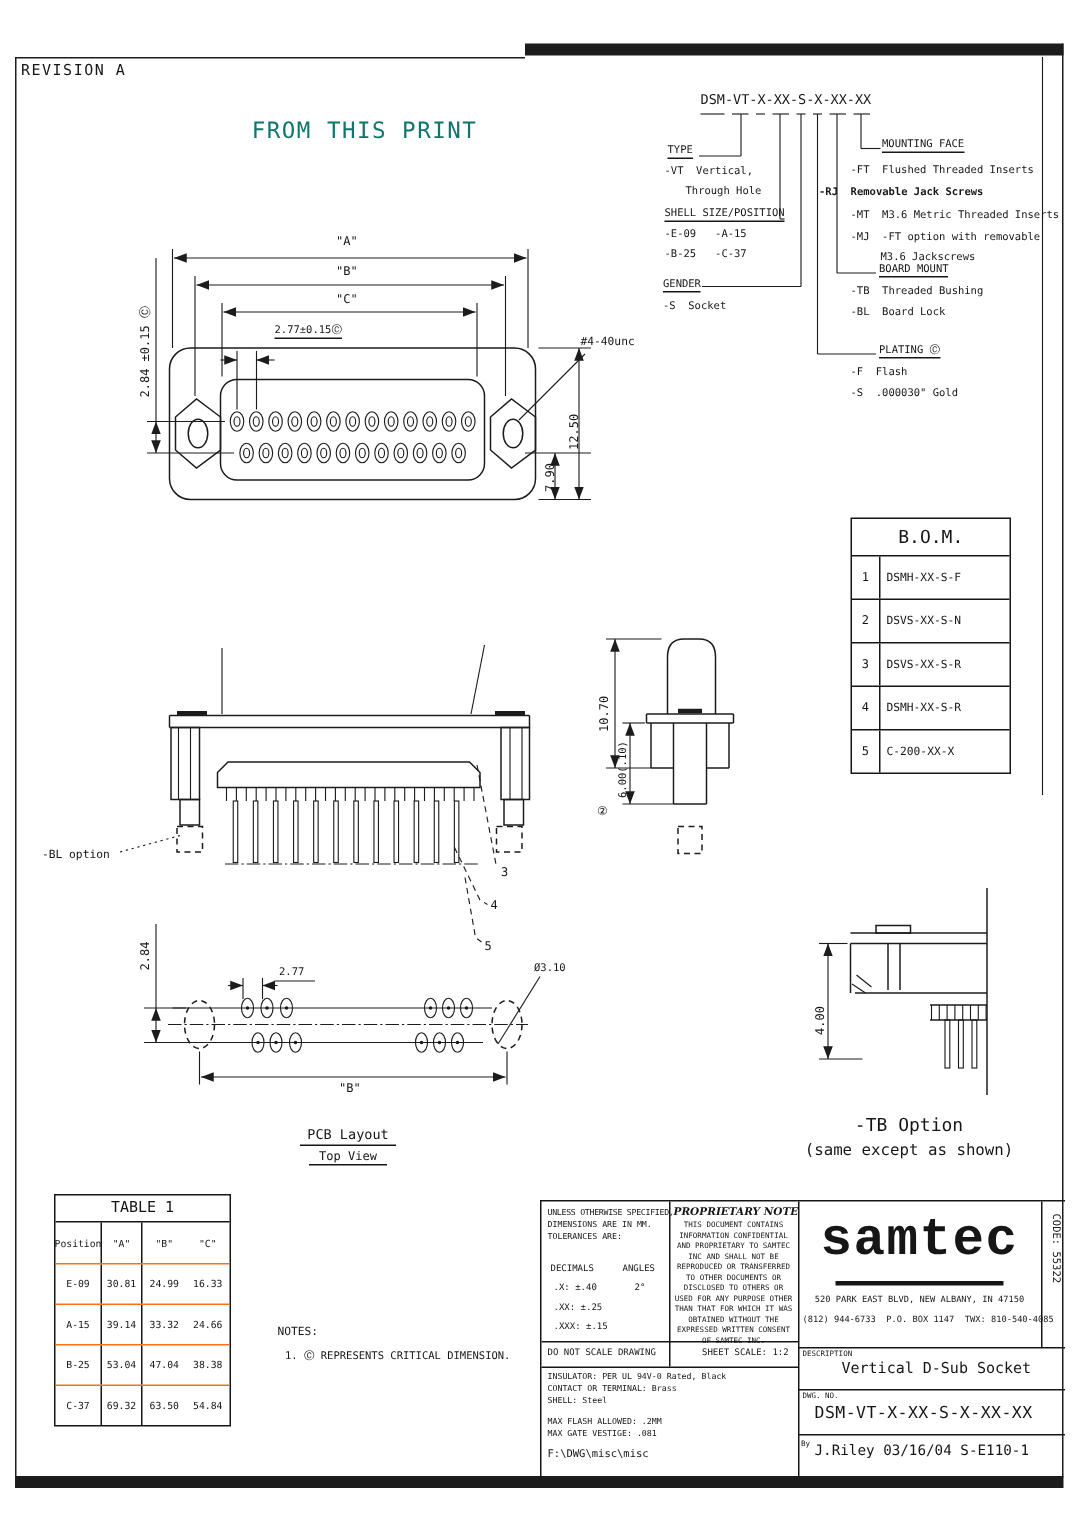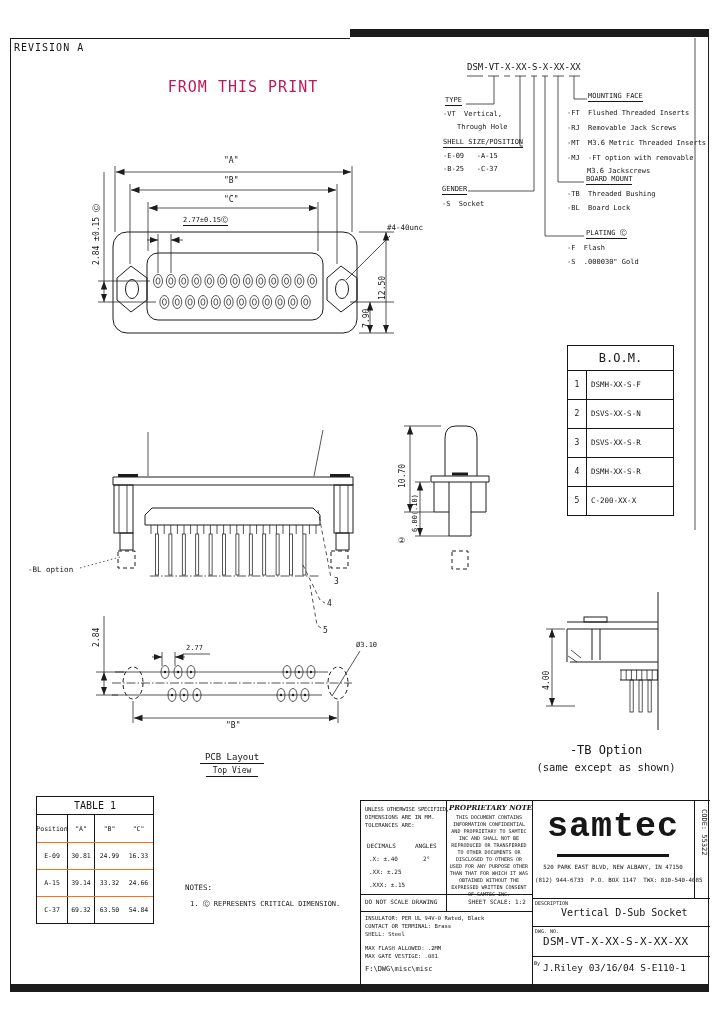--- a/index.html
+++ b/index.html
@@ -349,34 +349,34 @@
     </g>
   </svg>
 
   <div class="vline" style="left:10px;top:38px;height:947px;"></div>
   <div class="hline" style="left:10px;top:38px;width:340px;"></div>
   <div class="bar" style="left:350px;top:29px;width:359px;height:8px;"></div>
   <div class="vline" style="left:708px;top:29px;height:956px;"></div>
   <div class="bar" style="left:10px;top:984px;width:699px;height:8px;"></div>
 
   <div class="t" style="left:14px;top:42px;font-size:10px;letter-spacing:1px;">REVISION A</div>
-  <div class="t ctr" style="left:158px;top:79px;width:170px;font-size:15px;letter-spacing:1px;color:#be185d;">FROM THIS PRINT</div>
+  <div class="t ctr" style="left:158px;top:79px;width:170px;font-size:15px;letter-spacing:1px;color:#0f766e;">FROM THIS PRINT</div>
 
   <div class="t" style="left:467px;top:62px;font-size:9px;">DSM-VT-X-XX-S-X-XX-XX</div>
   <div class="t und" style="left:445px;top:96px;">TYPE</div>
   <div class="t" style="left:443px;top:110px;">-VT  Vertical,</div>
   <div class="t" style="left:457px;top:123px;">Through Hole</div>
   <div class="t und" style="left:443px;top:138px;">SHELL SIZE/POSITION</div>
   <div class="t" style="left:443px;top:152px;">-E-09   -A-15</div>
   <div class="t" style="left:443px;top:165px;">-B-25   -C-37</div>
   <div class="t und" style="left:442px;top:185px;">GENDER</div>
   <div class="t" style="left:442px;top:200px;">-S  Socket</div>
   <div class="t und" style="left:588px;top:92px;">MOUNTING FACE</div>
   <div class="t" style="left:567px;top:109px;">-FT  Flushed Threaded Inserts</div>
-  <div class="t" style="left:567px;top:124px;">-RJ  Removable Jack Screws</div>
+  <div class="t" style="left:546px;top:124px;font-weight:bold;">-RJ  Removable Jack Screws</div>
   <div class="t" style="left:567px;top:139px;">-MT  M3.6 Metric Threaded Inserts</div>
   <div class="t" style="left:567px;top:154px;">-MJ  -FT option with removable</div>
   <div class="t" style="left:587px;top:167px;">M3.6 Jackscrews</div>
   <div class="t und" style="left:586px;top:175px;">BOARD MOUNT</div>
   <div class="t" style="left:567px;top:190px;">-TB  Threaded Bushing</div>
   <div class="t" style="left:567px;top:204px;">-BL  Board Lock</div>
   <div class="t und" style="left:586px;top:229px;">PLATING Ⓒ</div>
   <div class="t" style="left:567px;top:244px;">-F  Flash</div>
   <div class="t" style="left:567px;top:258px;">-S  .000030" Gold</div>
 
@@ -446,20 +446,26 @@
       <div class="t1-c t1-c3">24.99</div>
       <div class="t1-c t1-c4">16.33</div>
     </div>
     <div class="t1-row t1-d">
       <div class="t1-c t1-c1">A-15</div>
       <div class="t1-c t1-c2">39.14</div>
       <div class="t1-c t1-c3">33.32</div>
       <div class="t1-c t1-c4">24.66</div>
     </div>
     <div class="t1-row t1-d">
+      <div class="t1-c t1-c1">B-25</div>
+      <div class="t1-c t1-c2">53.04</div>
+      <div class="t1-c t1-c3">47.04</div>
+      <div class="t1-c t1-c4">38.38</div>
+    </div>
+    <div class="t1-row t1-d">
       <div class="t1-c t1-c1">C-37</div>
       <div class="t1-c t1-c2">69.32</div>
       <div class="t1-c t1-c3">63.50</div>
       <div class="t1-c t1-c4">54.84</div>
     </div>
   </div>
 
   <div class="t" style="left:185px;top:884px;font-size:7.5px;">NOTES:</div>
   <div class="t" style="left:190px;top:900px;font-size:7px;">1. Ⓒ REPRESENTS CRITICAL DIMENSION.</div>
 

